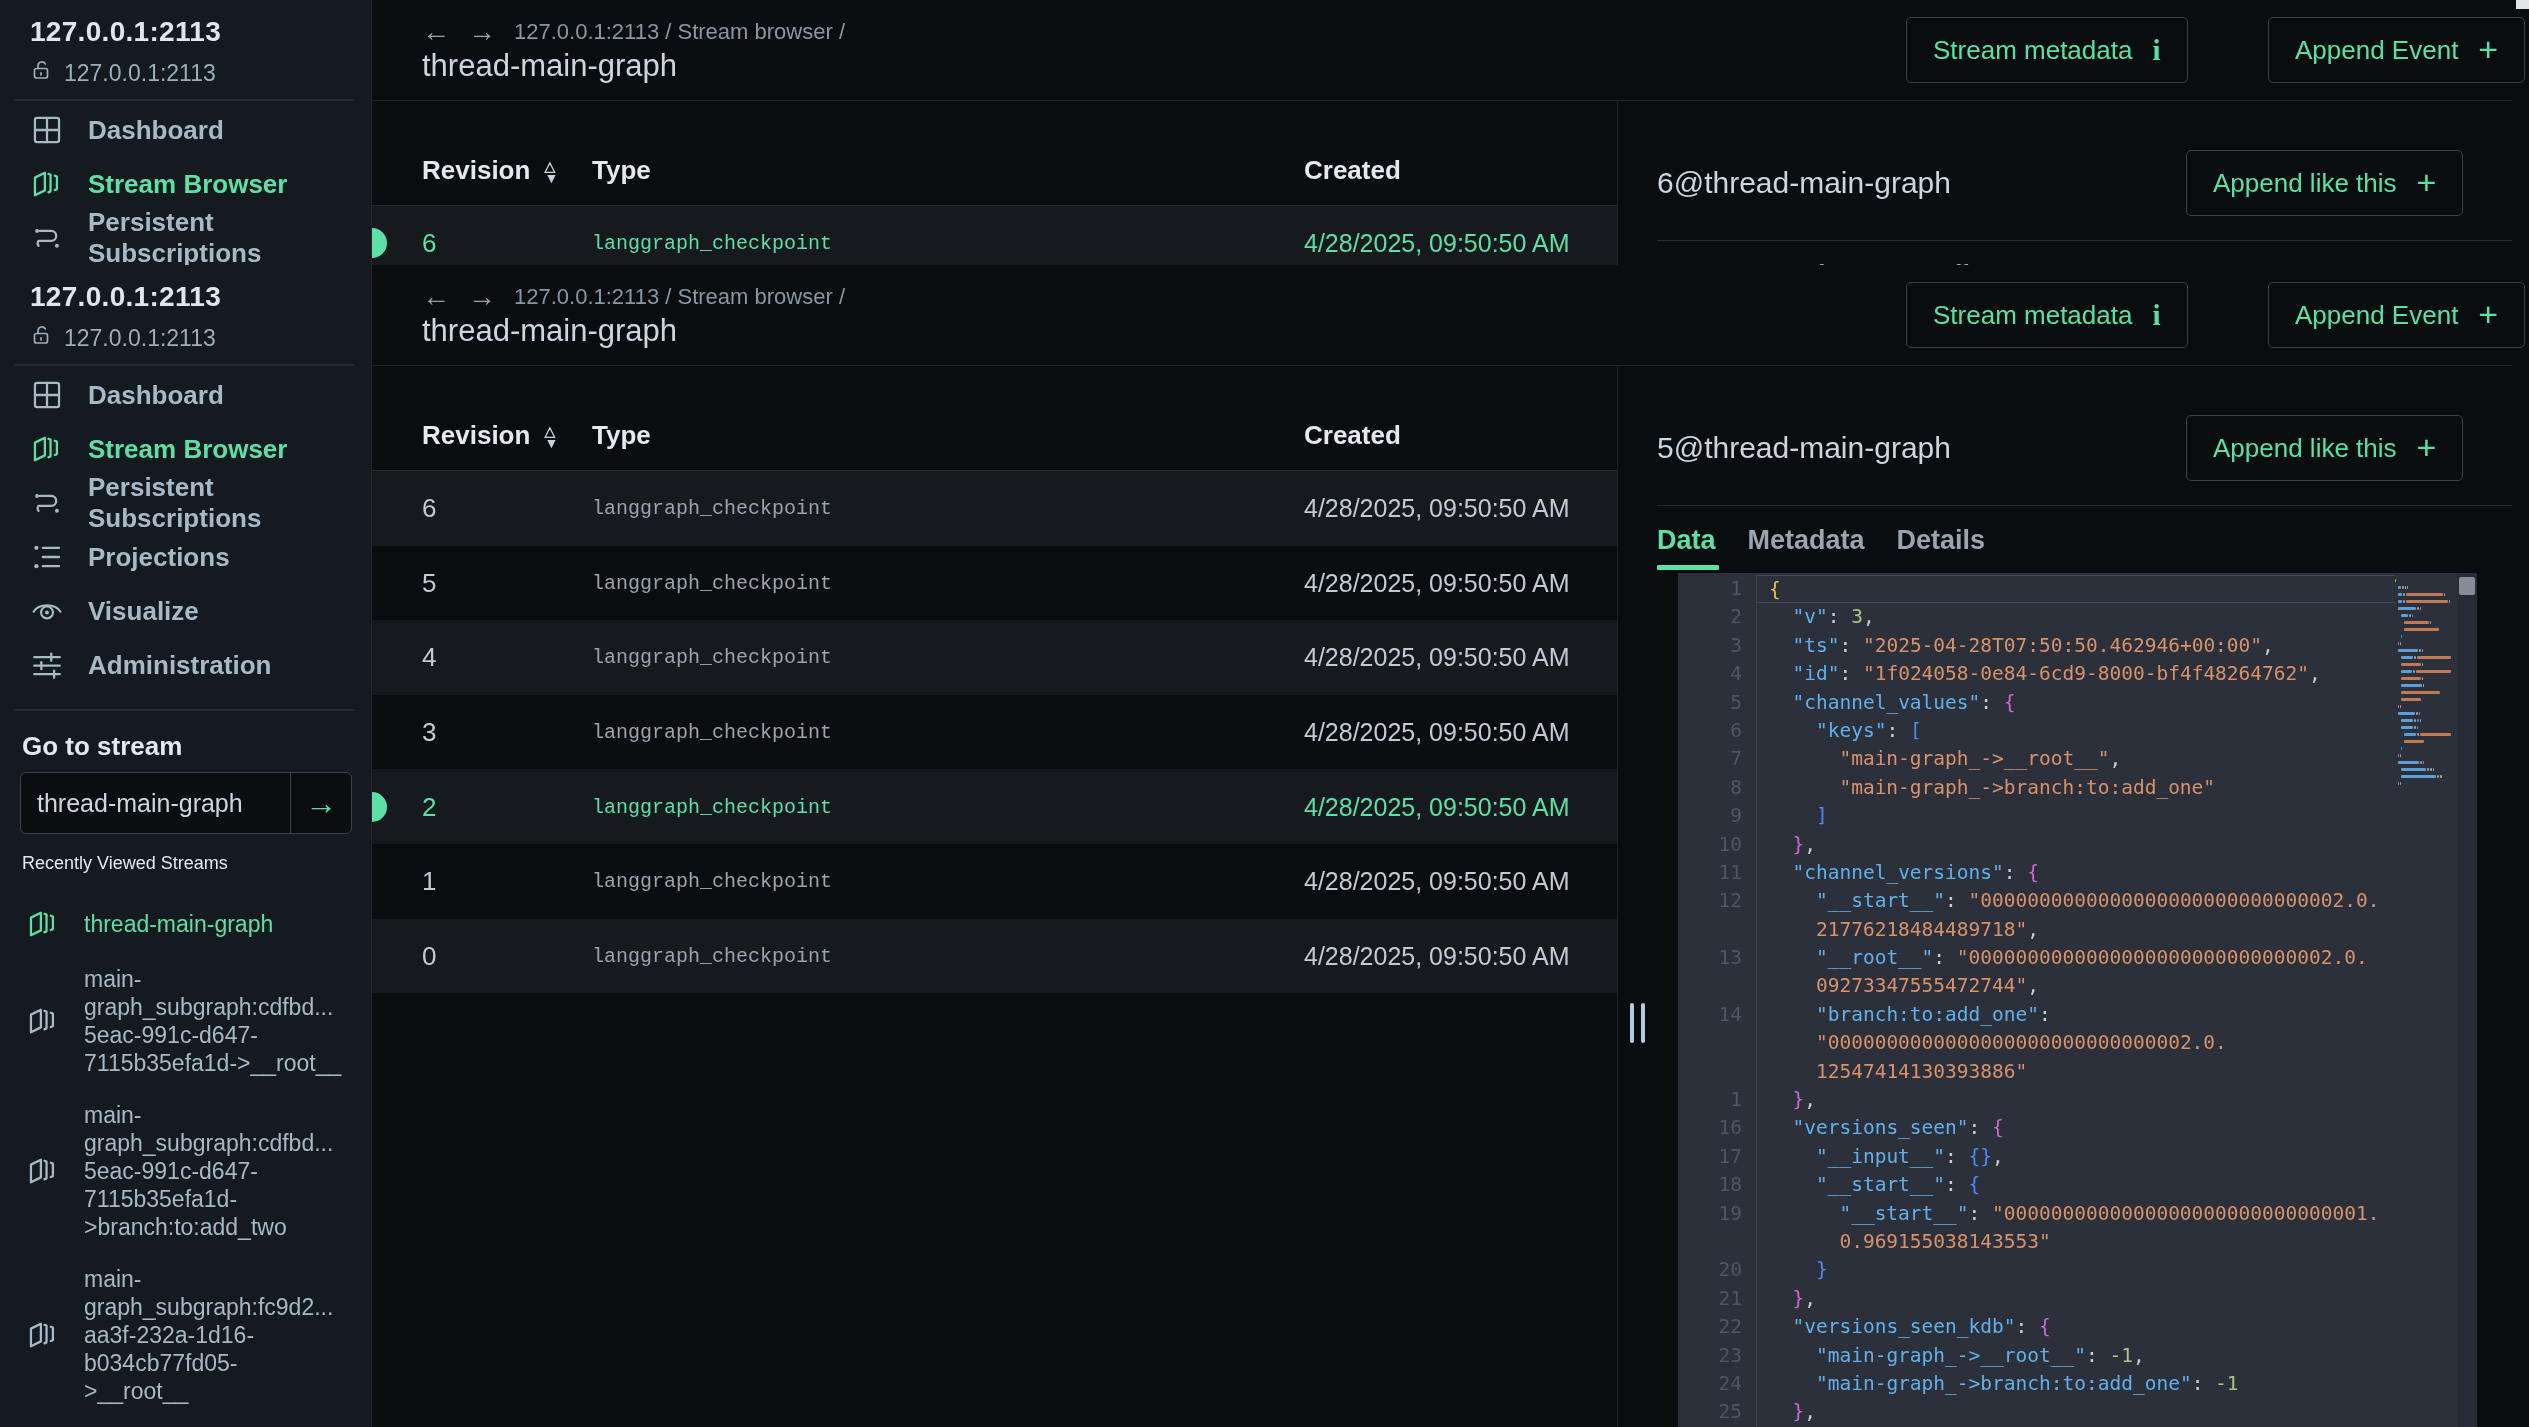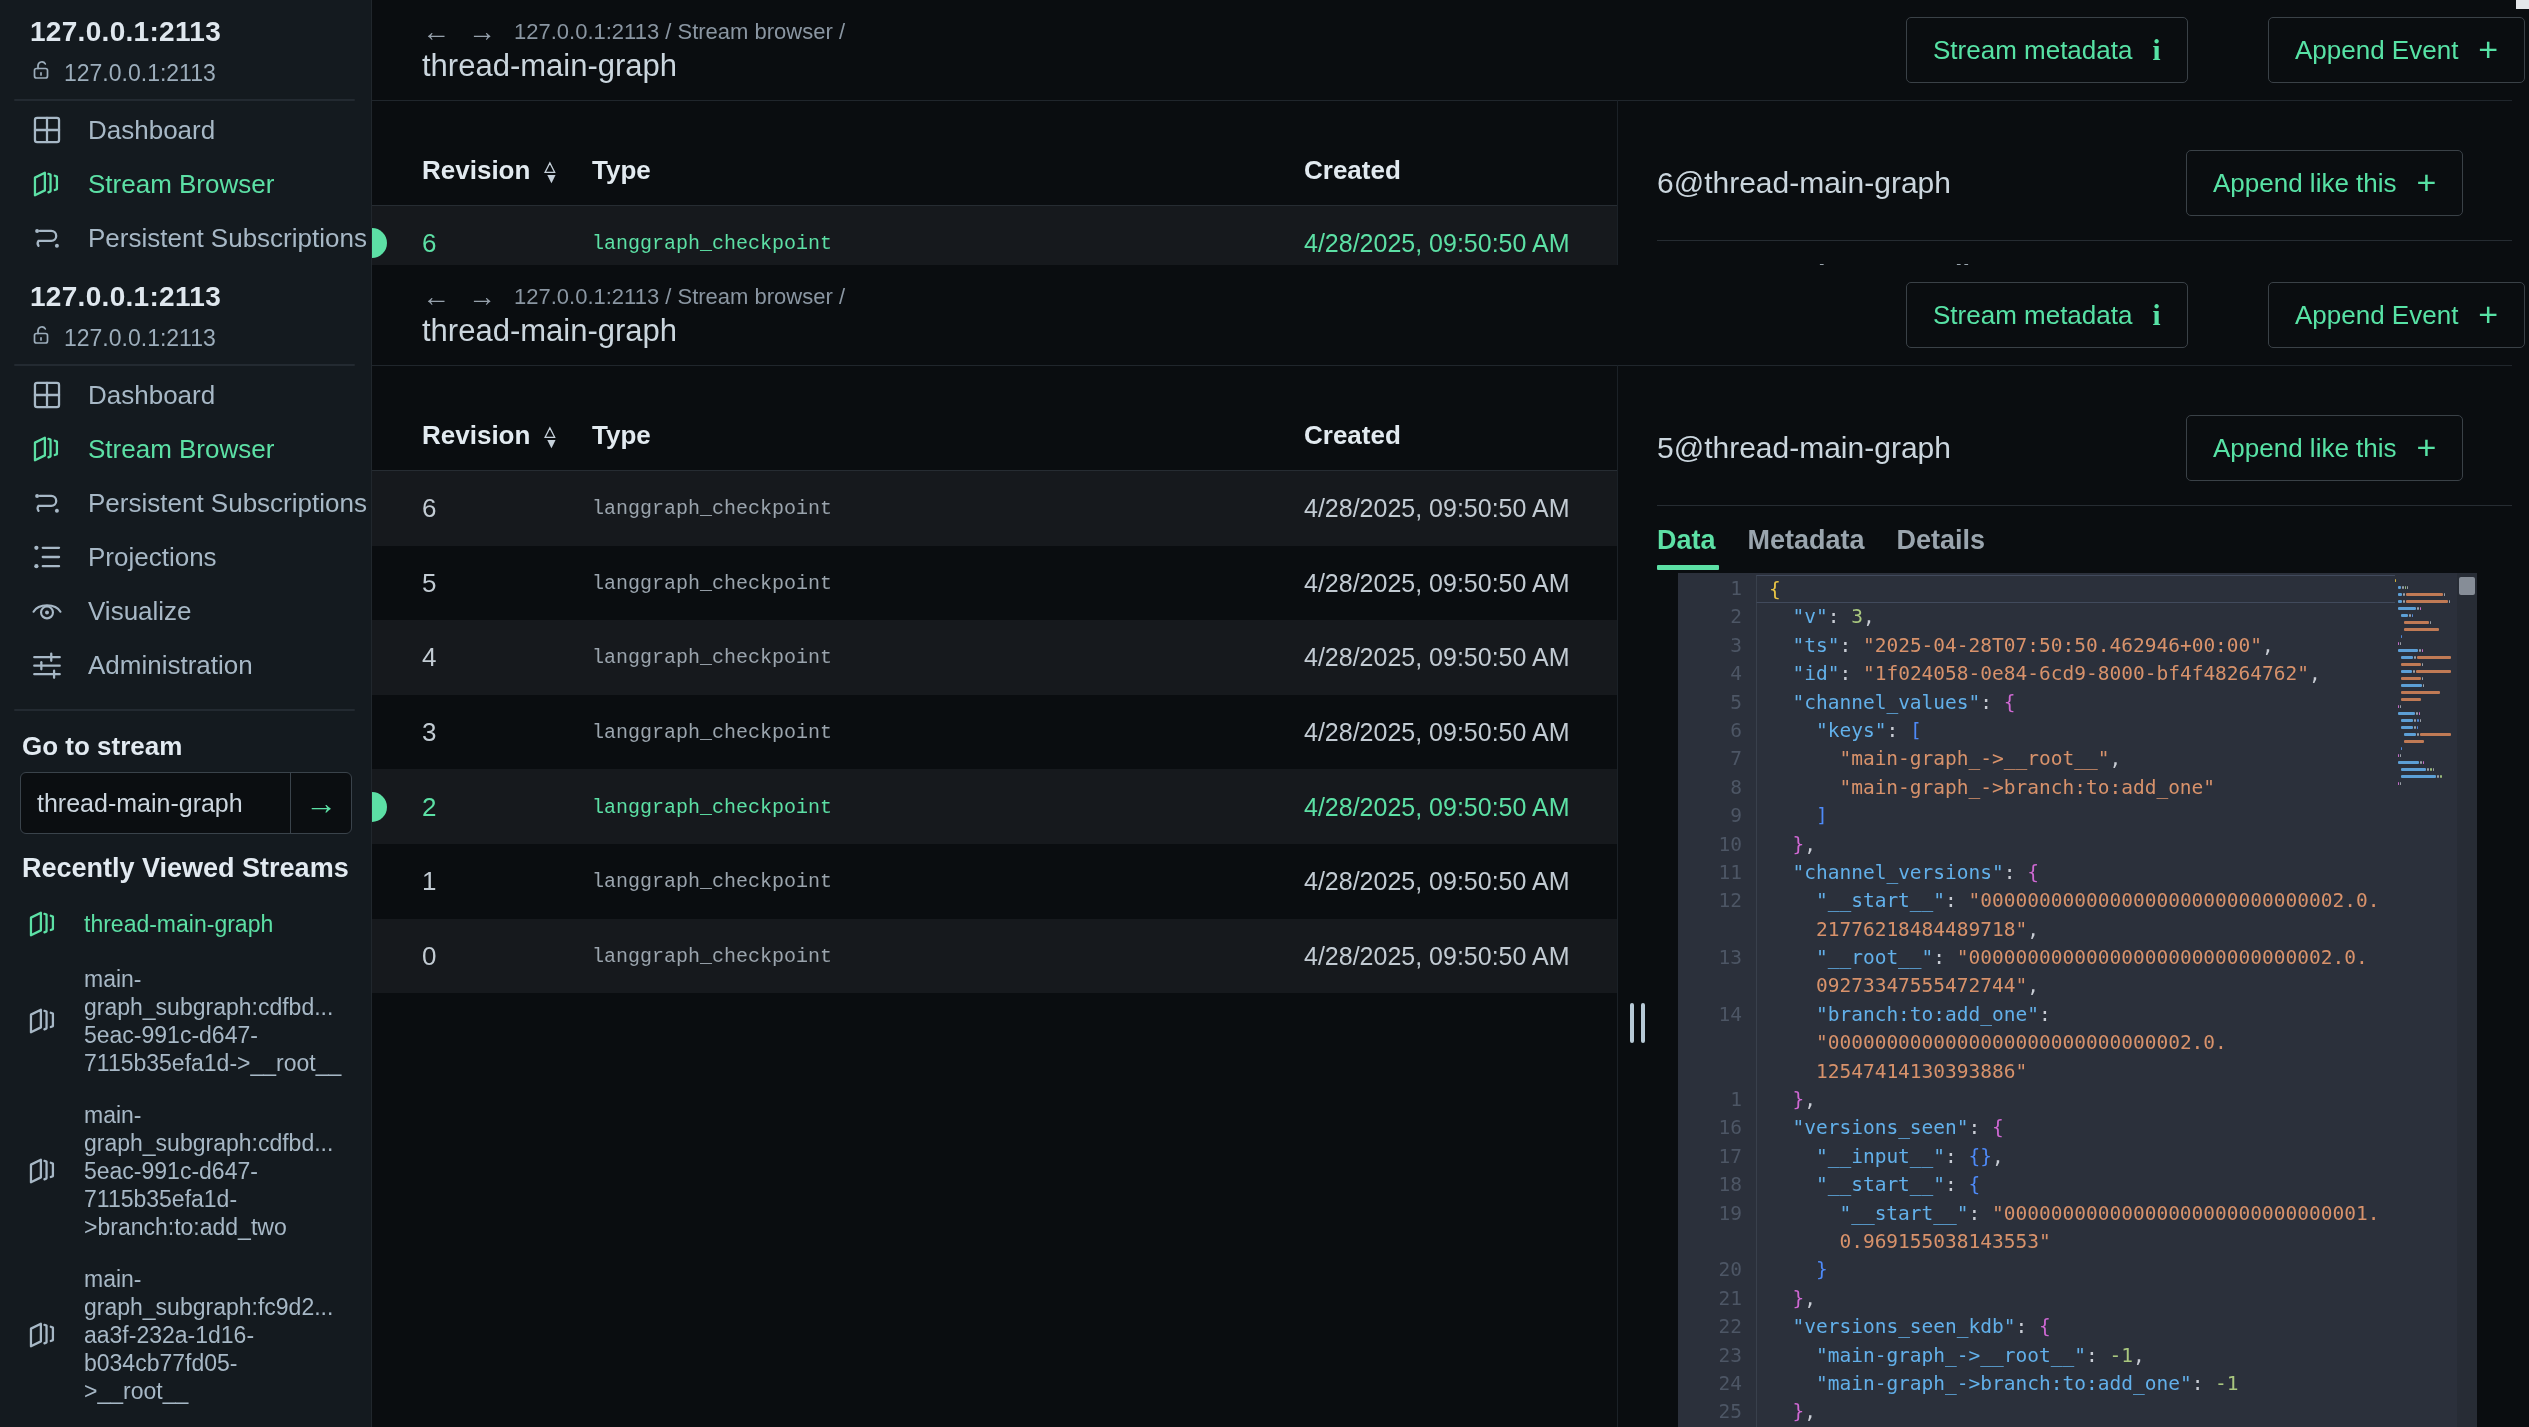--- a/index.html
+++ b/index.html
@@ -8,30 +8,30 @@
   .copy{position:relative;width:2529px;overflow:hidden;}
   .copy0{height:265px;}
   .copy1{height:1162px;}
   .app{position:absolute;left:0;top:0;width:2529px;height:1162px;background:#0a0d10;}
 
   
   .sidebar{position:absolute;left:0;top:0;width:372px;height:100%;background:#141a1f;border-right:1px solid #21272d;box-sizing:border-box;}
   .srv-title{position:absolute;left:30px;top:16px;font-size:28px;font-weight:700;color:#dfe7ee;letter-spacing:.3px;}
   .srv-sub{position:absolute;left:30px;top:58px;display:flex;align-items:center;gap:10px;color:#9cadbb;font-size:23px;}
   .sdiv{position:absolute;left:14px;right:16px;height:2px;background:#232a31;border-radius:2px;}
-  .nav{position:absolute;left:0;top:103px;right:0;}
+  .nav{position:absolute;left:0;top:103px;right:0;font-weight:bold;}
   .nav-item{height:54px;display:flex;align-items:center;gap:24px;padding-left:30px;color:#a7b8c6;font-size:26px;cursor:pointer;}
   .nav-item svg{width:34px;height:34px;flex:0 0 34px;stroke:#a7b8c6;}
   .nav-item.active{color:#5ce0a5;}
   .nav-item.active svg{stroke:#5ce0a5;}
   .goto-label{position:absolute;left:22px;top:466px;font-size:26px;font-weight:700;color:#e2eaf1;}
   .goto-box{position:absolute;left:20px;top:507px;width:332px;height:62px;border:1px solid #3a434b;border-radius:6px;background:#0b0e11;display:flex;box-sizing:border-box;}
   .goto-box input{flex:1;background:transparent;border:none;outline:none;color:#ccd6df;font-size:25px;padding:0 0 0 16px;font-family:"Liberation Sans",sans-serif;min-width:0;}
   .goto-go{flex:0 0 60px;border-left:1px solid #3a434b;display:flex;align-items:center;justify-content:center;color:#5ce0a5;font-size:32px;cursor:pointer;}
-  .recent-label{position:absolute;left:22px;top:588px;font-size:27px;font-weight:700;color:#e2eaf1;}
+  .recent-label{position:absolute;left:22px;top:588px;font-size:18px;font-weight:400;color:#e2eaf1;}
   .recent{position:absolute;left:0;top:630px;right:6px;}
   .r-item{display:flex;gap:24px;padding:12px 0 12px 26px;color:#a7b8c6;font-size:23px;line-height:28px;cursor:pointer;align-items:center;}
   .r-item svg{width:34px;height:34px;flex:0 0 34px;stroke:#a7b8c6;}
   .r-item.active{color:#5ce0a5;}
   .r-item.active svg{stroke:#5ce0a5;}
   .r-lines span{display:block;word-break:break-all;}
 
   
   .main{position:absolute;left:372px;top:0;right:0;bottom:0;}
   .crumbs{position:absolute;left:50px;top:16px;display:flex;align-items:center;gap:18px;color:#96a1ac;font-size:28px;}

